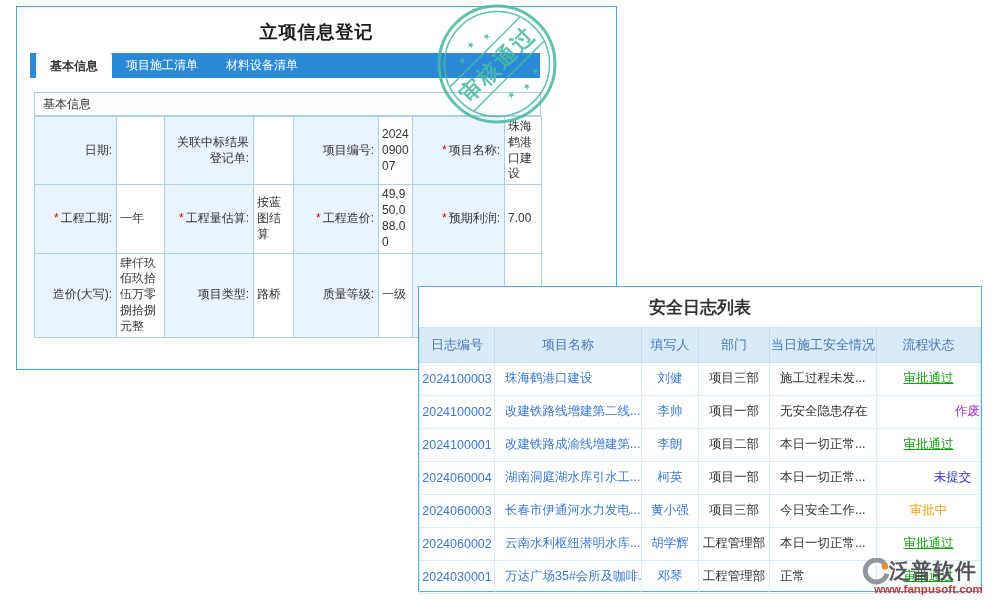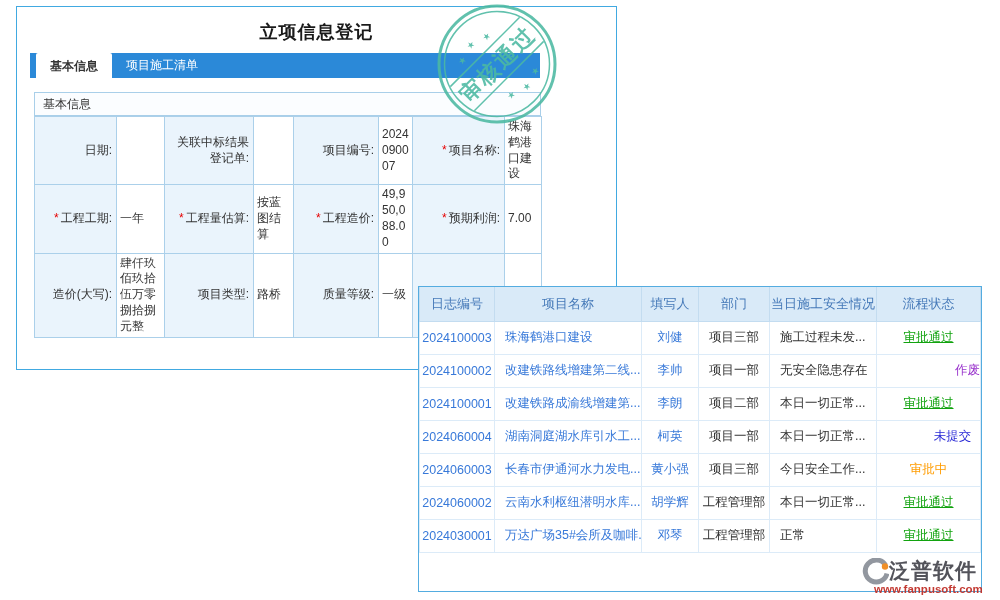--- a/index.html
+++ b/index.html
@@ -54,20 +54,21 @@
   .wmark-url { font-size:11.5px; color:#c03028; font-weight:bold; margin-left:12px; margin-top:-2px; }
 </style>
 </head>
 <body>
 
 <div class="reg-panel">
   <div class="reg-title">立项信息登记</div>
   <div class="tabbar" id="tabbar">
       <div class="tab active">基本信息</div>
       <div class="tab">项目施工清单</div>
+      <div class="tab">材料设备清单</div>
     </div>
   <div class="group-hd">基本信息</div>
   <table class="form-tbl" id="form-tbl">
     <colgroup>
       <col style="width:82px">
         <col style="width:48px">
         <col style="width:89px">
         <col style="width:40px">
       <col style="width:85px">
         <col style="width:34px">
@@ -121,20 +122,21 @@
     <text x="40" y="38" text-anchor="middle" font-size="9">★</text>
     <text x="57" y="33" text-anchor="middle" font-size="9">★</text>
     <text x="74" y="38" text-anchor="middle" font-size="9">★</text>
     <text x="50" y="97" text-anchor="middle" font-size="9">★</text>
     <text x="67" y="102" text-anchor="middle" font-size="9">★</text>
     <text x="84" y="97" text-anchor="middle" font-size="9">★</text>
   </g>
 </svg>
 
 <div class="log-panel">
+  <div class="log-title">安全日志列表</div>
   <table class="log-tbl">
     <colgroup id="log-cols">
         <col style="width: 75px;">
         <col style="width: 147px;">
         <col style="width: 57px;">
         <col style="width: 71px;">
         <col style="width: 107px;">
         <col style="width: 104px;">
       </colgroup>
     <thead>

